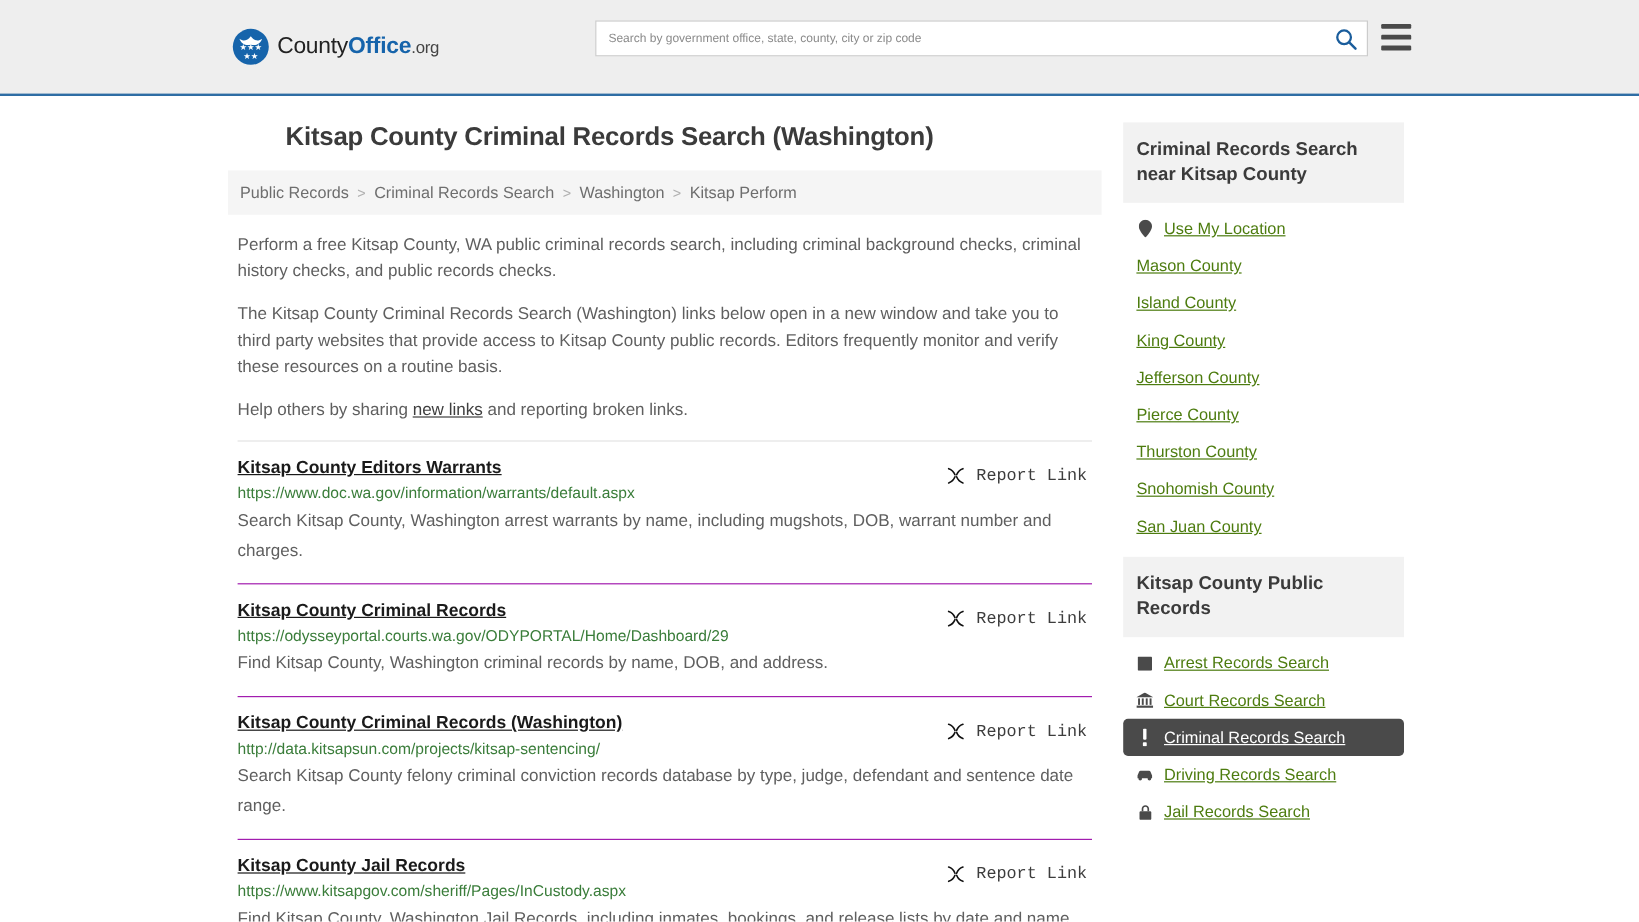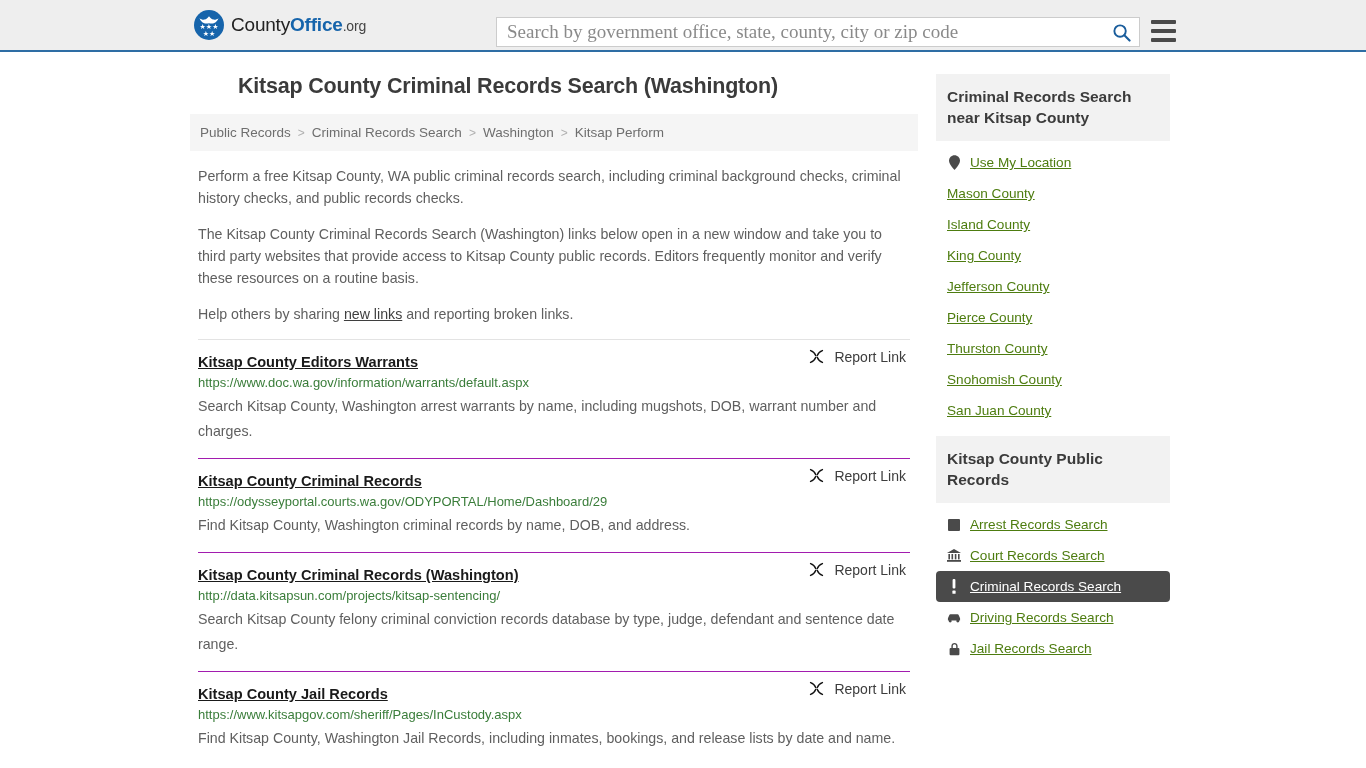--- a/index.html
+++ b/index.html
@@ -5,21 +5,21 @@
   * { box-sizing: border-box; margin: 0; padding: 0; }
   html, body {
     width: 1366px; height: 768px;
     overflow: hidden;
     background: #ffffff;
     font-family: "Liberation Sans", sans-serif;
   }
 
   
   .site-header {
-    height: 52px;
+    height: 80px;
     background: #eeeeee;
     border-bottom: 2px solid #2e6da4;
     display: flex;
     align-items: center;
     position: relative;
   }
   .logo-wrap {
     display: flex;
     align-items: center;
     margin-left: 194px;
@@ -62,22 +62,22 @@
     height: 30px;
     background: #ffffff;
     border: 1px solid #cccccc;
     display: flex;
     align-items: center;
   }
   .search-input {
     flex: 1;
     border: none;
     outline: none;
-    font-family: Liberation Serif, serif;
-    font-size: 19px;
+    font-family: Liberation Sans, sans-serif;
+    font-size: 10px;
     color: #333;
     padding: 0 10px;
     background: transparent;
     height: 100%;
   }
   .search-input::placeholder { color: #8a8a8a; }
   .search-btn {
     width: 36px; height: 28px;
     background: transparent;
     border: none;
@@ -176,28 +176,29 @@
   }
   .result-desc {
     font-size: 14.2px;
     color: #5f5f5f;
     line-height: 25px;
     max-width: 715px;
   }
   .report-link {
     position: absolute;
     right: 4px;
-    top: 8px;
+    top: 20px;
     display: flex;
     align-items: center;
     gap: 9px;
     font-size: 14px;
     color: #3d3d3d;
     cursor: pointer;
     white-space: nowrap;
+    font-family: Liberation Mono, monospace;
   }
 
   
   .side-box { margin-bottom: 10px; }
   .side-head {
     background: #f2f2f2;
     padding: 12px 11px 13px 11px;
     font-size: 15.5px;
     font-weight: bold;
     color: #3b3b3b;

